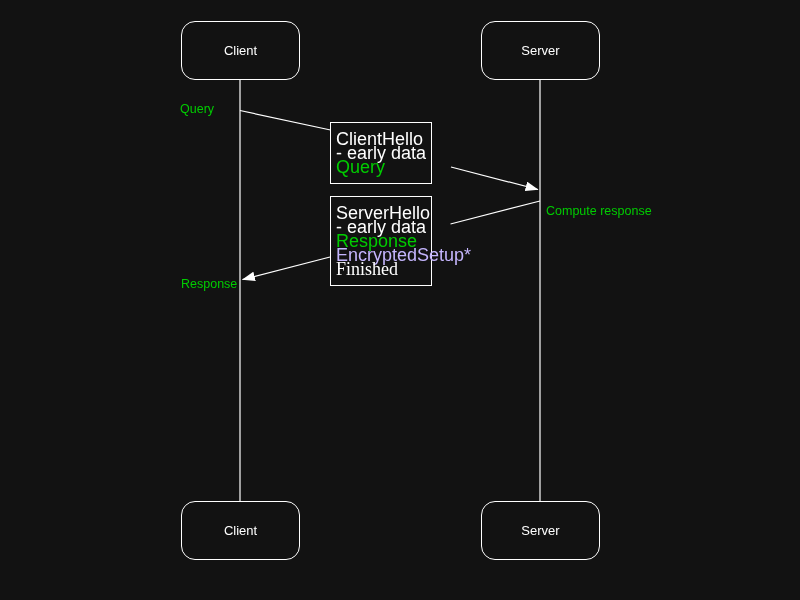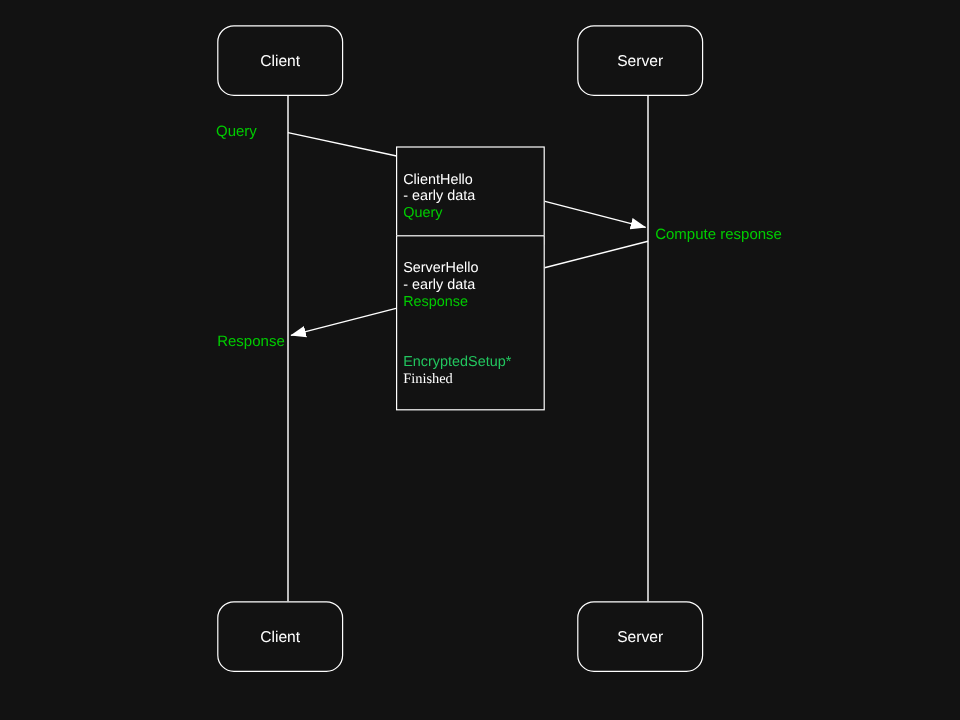--- a/index.html
+++ b/index.html
@@ -17,60 +17,60 @@
   }
   .lines-layer {
     position: absolute;
     left: 0;
     top: 0;
     width: 800px;
     height: 600px;
   }
   .actor-box {
     position: absolute;
-    width: 105px;
+    width: 119px;
     height: 59px;
     box-sizing: border-box;
     border: 1px solid #ffffff;
     border-radius: 14px;
     background: #121212;
     display: flex;
     align-items: center;
     justify-content: center;
     color: #ffffff;
     font-size: 13px;
   }
   .actor-client-top  { left: 181px; top: 21px;  }
   .actor-server-top  { left: 481px; top: 21px;  }
   .actor-client-bot  { left: 181px; top: 501px; }
   .actor-server-bot  { left: 481px; top: 501px; }
 
   .msg-box {
     position: absolute;
-    width: 124px;
+    width: 102px;
     box-sizing: border-box;
     border: 1px solid #ffffff;
     background: #121212;
-    padding: 19px 5px;
+    padding: 9px 5px;
     color: #ffffff;
-    font-size: 12px;
+    font-size: 18px;
     line-height: 14px;
     white-space: nowrap;
   }
   .msg-clienthello { left: 330px; top: 122px; }
   .msg-serverhello { left: 330px; top: 196px; }
 
   .note-label {
     position: absolute;
     font-size: 12.5px;
     line-height: 15px;
     white-space: nowrap;
   }
   .label-query            { left: 180px; top: 102px; }
-  .label-compute-response { left: 546px; top: 188px; }
+  .label-compute-response { left: 546px; top: 204px; }
   .label-response         { left: 181px; top: 277px; }
 </style>
 </head>
 <body>
 
 <div class="canvas">
 
   <svg class="lines-layer" width="800" height="600" viewBox="0 0 800 600">
     <defs>
       <marker id="arrowhead" markerUnits="userSpaceOnUse" markerWidth="13" markerHeight="10" viewBox="0 0 12 9" refX="11.5" refY="4.5" orient="auto">
@@ -104,21 +104,21 @@
   <div class="msg-box msg-clienthello">
     <div style="color: rgb(255, 255, 255);">ClientHello</div>
     <div style="color: rgb(255, 255, 255);">- early data</div>
     <div style="color: rgb(0, 204, 0);">Query</div>
   </div>
 
   <div class="msg-box msg-serverhello">
     <div style="color: rgb(255, 255, 255);">ServerHello</div>
     <div style="color: rgb(255, 255, 255);">- early data</div>
     <div style="color: rgb(0, 204, 0);">Response</div>
-    <div style="color: #22c55e; margin-top: 36px;">EncryptedSetup*</div>
+    <div style="color: #c4b5fd;">EncryptedSetup*</div>
     <div style="color: rgb(255, 255, 255); font-family: Liberation Serif, serif;">Finished</div>
   </div>
 
   <div class="note-label label-query" style="color: rgb(0, 204, 0);">Query</div>
   <div class="note-label label-compute-response" style="color: rgb(0, 204, 0);">Compute response</div>
   <div class="note-label label-response" style="color: rgb(0, 204, 0);">Response</div>
 
 </div>
 
 </body></html>

